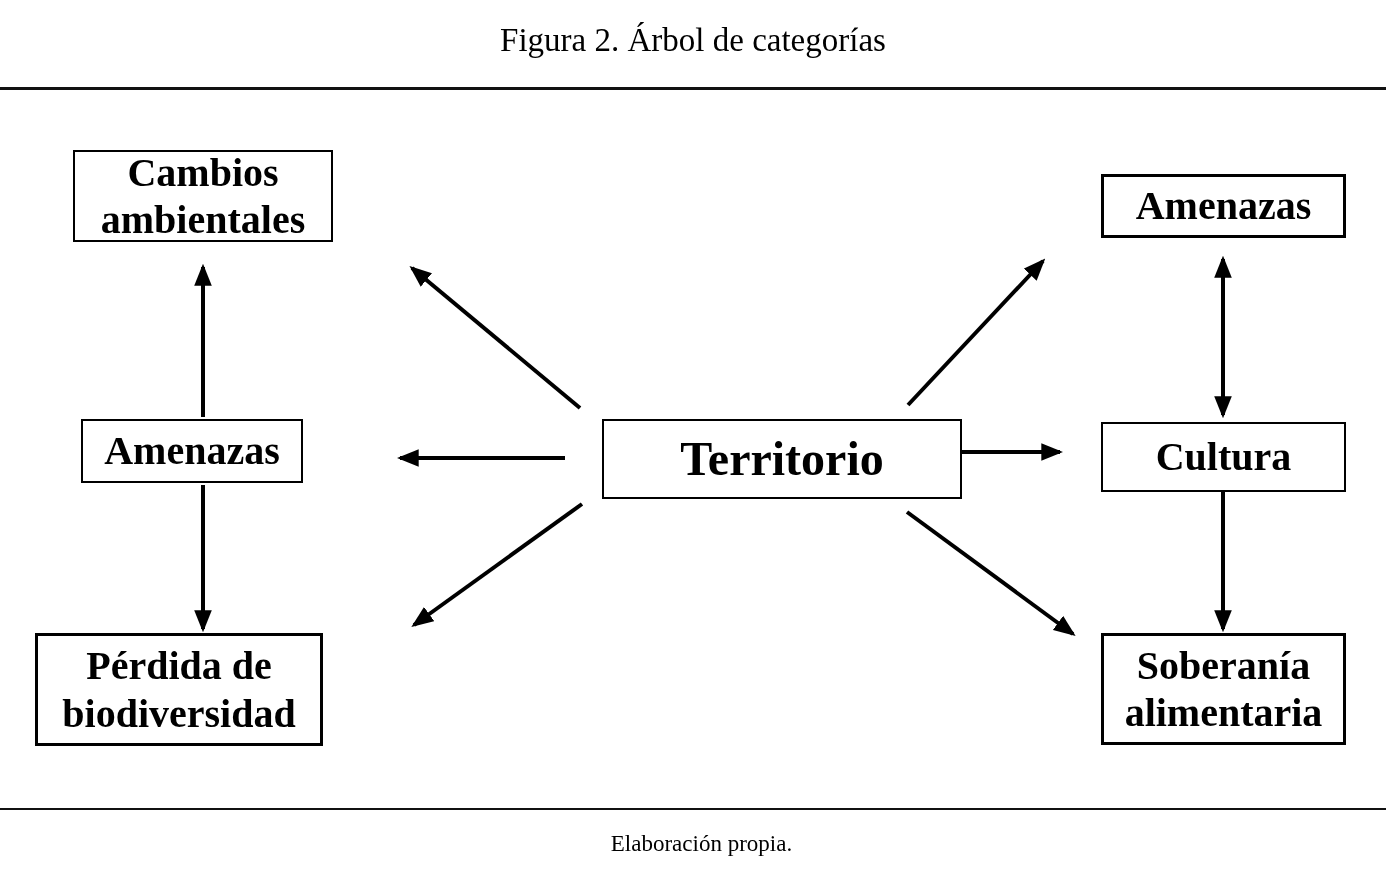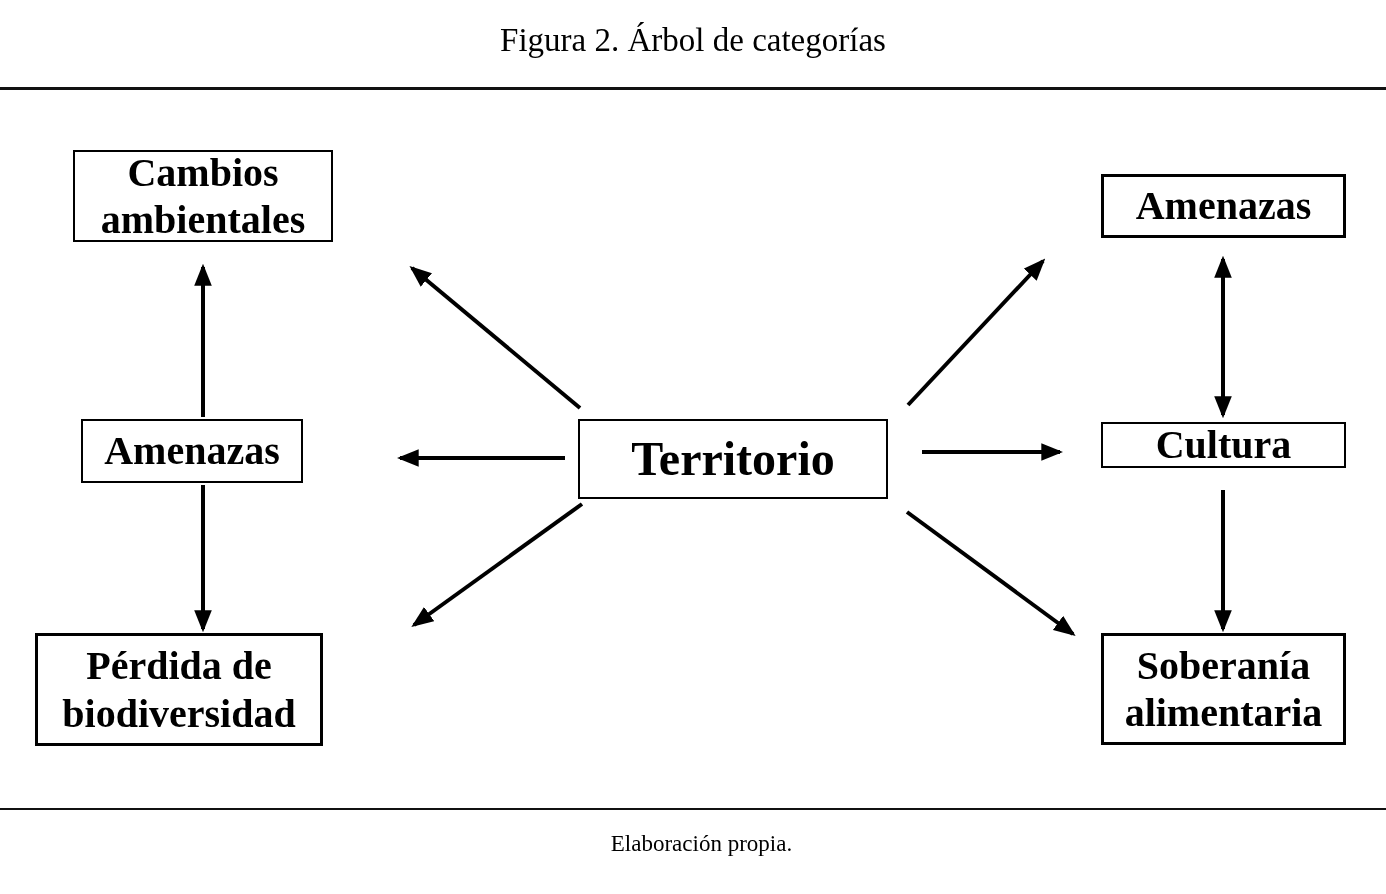--- a/index.html
+++ b/index.html
@@ -61,23 +61,23 @@
     justify-content: center;
     text-align: center;
     font-weight: bold;
     font-size: 40px;
     line-height: 1.18;
   }
   .node.thick { border-width: 3px; }
   .node-cambios    { left: 73px;   top: 150px; width: 260px; height: 92px; }
   .node-amenazas   { left: 81px;   top: 419px; width: 222px; height: 64px;  }
   .node-perdida    { left: 35px;   top: 633px; width: 288px; height: 113px; }
-  .node-territorio { left: 578px;  top: 419px; width: 310px; height: 80px; font-size: 48px; }
+  .node-territorio { left: 602px;  top: 419px; width: 360px; height: 80px; font-size: 48px; }
   .node-comunidad  { left: 1101px; top: 174px; width: 245px; height: 64px;  }
-  .node-cultura    { left: 1101px; top: 422px; width: 245px; height: 46px;  }
+  .node-cultura    { left: 1101px; top: 422px; width: 245px; height: 70px;  }
   .node-soberania  { left: 1101px; top: 633px; width: 245px; height: 112px; }
 </style>
 </head>
 <body>
 
 <div class="page">
 
   <div class="figure-title">Figura 2. Árbol de categorías</div>
 
   <div class="rule rule-top"></div>

